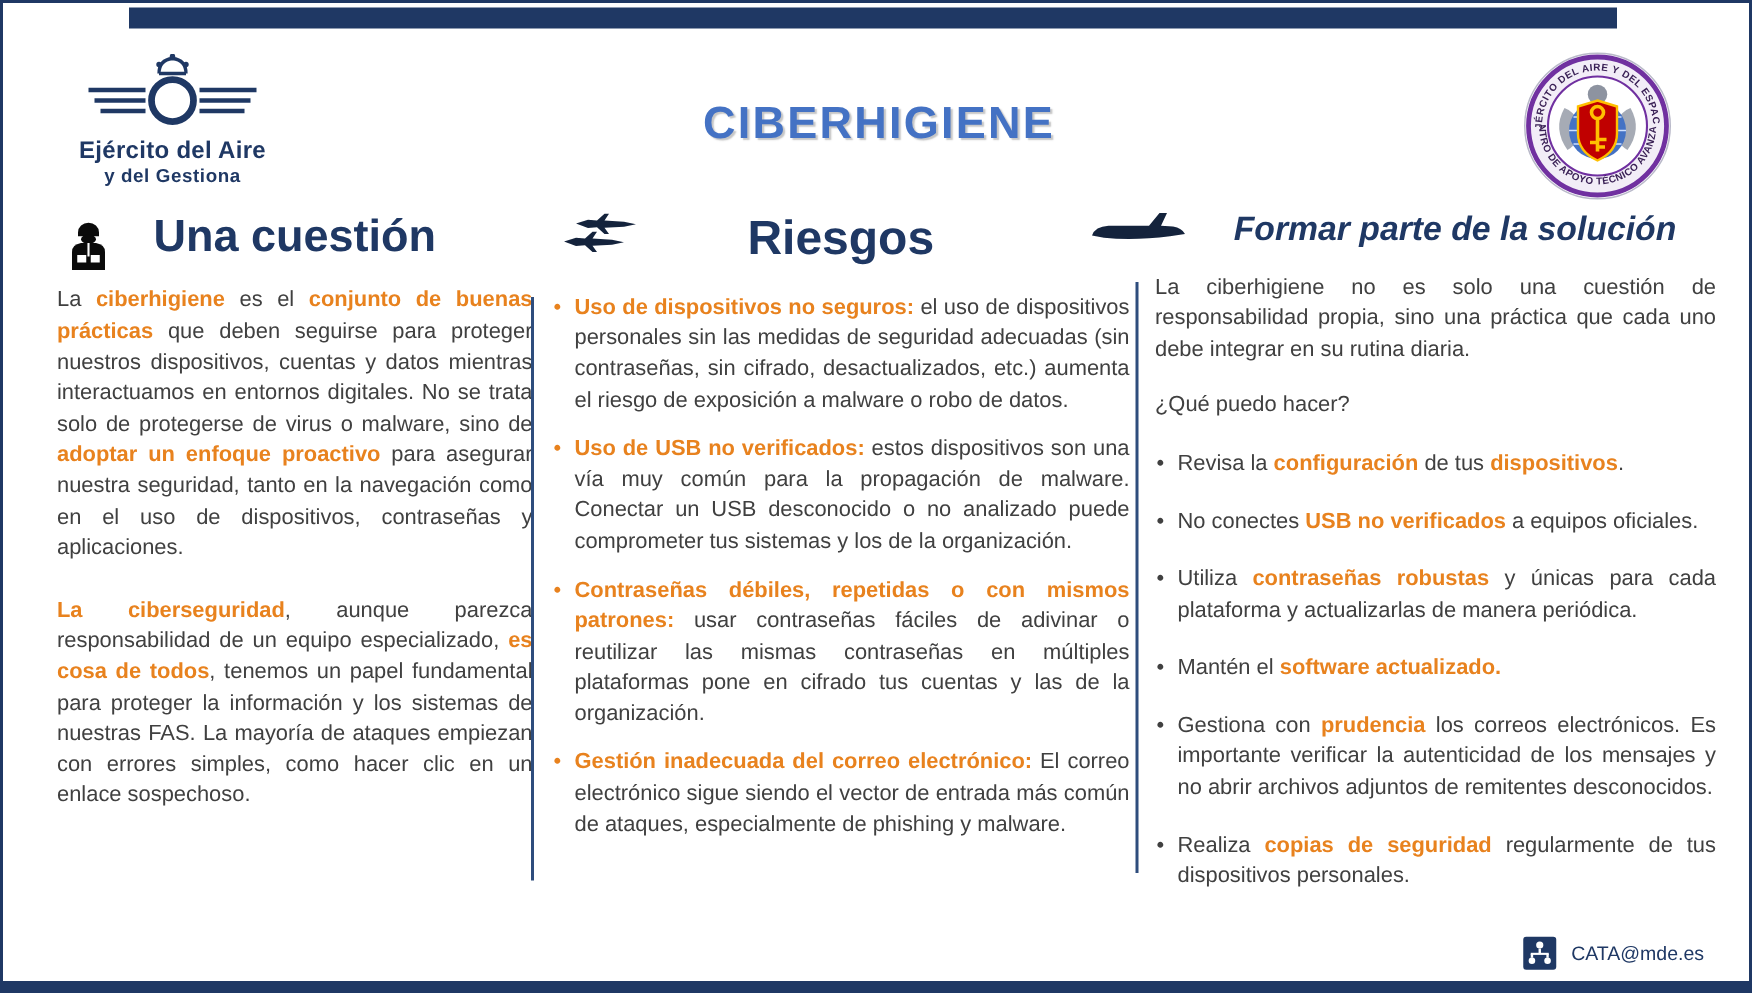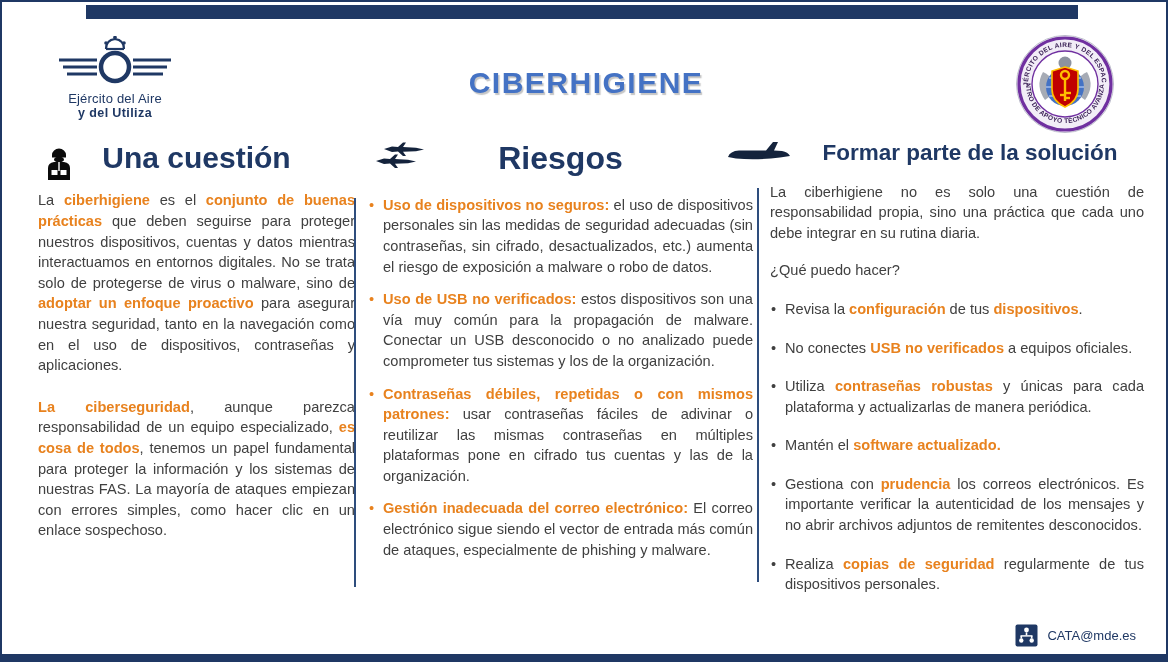--- a/index.html
+++ b/index.html
@@ -11,37 +11,37 @@
   body{font-family:"Liberation Sans",sans-serif;}
   .page{
     position:relative;width:1168px;height:662px;background:#fff;
     border:2px solid var(--navy);overflow:hidden;margin:0 auto;
   }
   .top-bar{position:absolute;left:84px;top:3px;width:992px;height:14px;background:var(--navy);}
   .bottom-bar{position:absolute;left:0;right:0;bottom:0;height:6px;background:var(--navy);}
 
   
   .logo{position:absolute;left:46px;top:34px;width:134px;text-align:center;color:var(--navy);}
-  .logo-line1{font-size:13px;font-weight:normal;letter-spacing:.2px;margin-top:1px;}
+  .logo-line1{font-size:16px;font-weight:bold;letter-spacing:.2px;margin-top:1px;}
   .logo-line2{font-size:12.5px;font-weight:bold;letter-spacing:.4px;}
   .title{
     position:absolute;left:384px;top:64px;width:400px;text-align:center;
     font-size:30px;font-weight:bold;color:var(--title-blue);letter-spacing:1.5px;
     text-shadow:1.5px 1.5px 1px rgba(90,90,90,.35);
   }
   .emblem{position:absolute;left:1013px;top:32px;}
 
   
   .col{position:absolute;top:138px;}
   .col-habits{left:36px;width:317px;}
   .col-risks{left:366px;width:385px;}
   .col-solution{left:768px;width:374px;}
   .col-heading{position:relative;text-align:center;color:var(--navy);font-weight:bold;font-size:30px;line-height:1.18;}
   .col-risks .col-heading{font-size:32px;}
-  .col-solution .col-heading{font-size:22.5px;padding-left:26px;white-space:nowrap;}
+  .col-solution .col-heading{font-size:22.5px;padding-left:26px;white-space:nowrap;font-style:italic;}
   .heading-icon{position:absolute;}
   .icon-person{left:6px;top:6px;}
   .icon-jets{left:6px;top:0px;}
   .icon-plane{left:-44px;top:0px;}
 
   .divider{position:absolute;width:2px;background:#2e4d7d;}
   .divider-1{left:352px;top:196px;height:389px;}
   .divider-2{left:755px;top:186px;height:394px;}
 
   .body-text{font-size:14.6px;line-height:20.6px;color:var(--body);text-align:justify;}
@@ -84,21 +84,21 @@
       <g stroke="#1F3864" stroke-width="2.2" fill="none">
         <path d="M53,13 Q53,4 62,3 Q71,4 71,13"></path>
         <line x1="53" y1="13" x2="71" y2="13"></line>
         <line x1="62" y1="3" x2="62" y2="0.5"></line>
       </g>
       <circle cx="53" cy="7" r="1.8" fill="#1F3864"></circle>
       <circle cx="62" cy="1.5" r="1.8" fill="#1F3864"></circle>
       <circle cx="71" cy="7" r="1.8" fill="#1F3864"></circle>
     </svg>
     <div class="logo-line1">Ejército del Aire</div>
-    <div class="logo-line2">y del Utiliza</div>
+    <div class="logo-line2">y del Gestiona</div>
   </div>
 
   <h1 class="title">CIBERHIGIENE</h1>
 
   <svg class="emblem" width="100" height="100" viewBox="0 0 100 100">
     <defs>
       <path id="arcTop" d="M 13,50 A 37,37 0 0 1 87,50"></path>
       <path id="arcBottom" d="M 11,50 A 39,39 0 0 0 89,50"></path>
     </defs>
     <circle cx="50" cy="50" r="48.5" fill="#ffffff" stroke="#b9b9c9" stroke-width="1"></circle>

